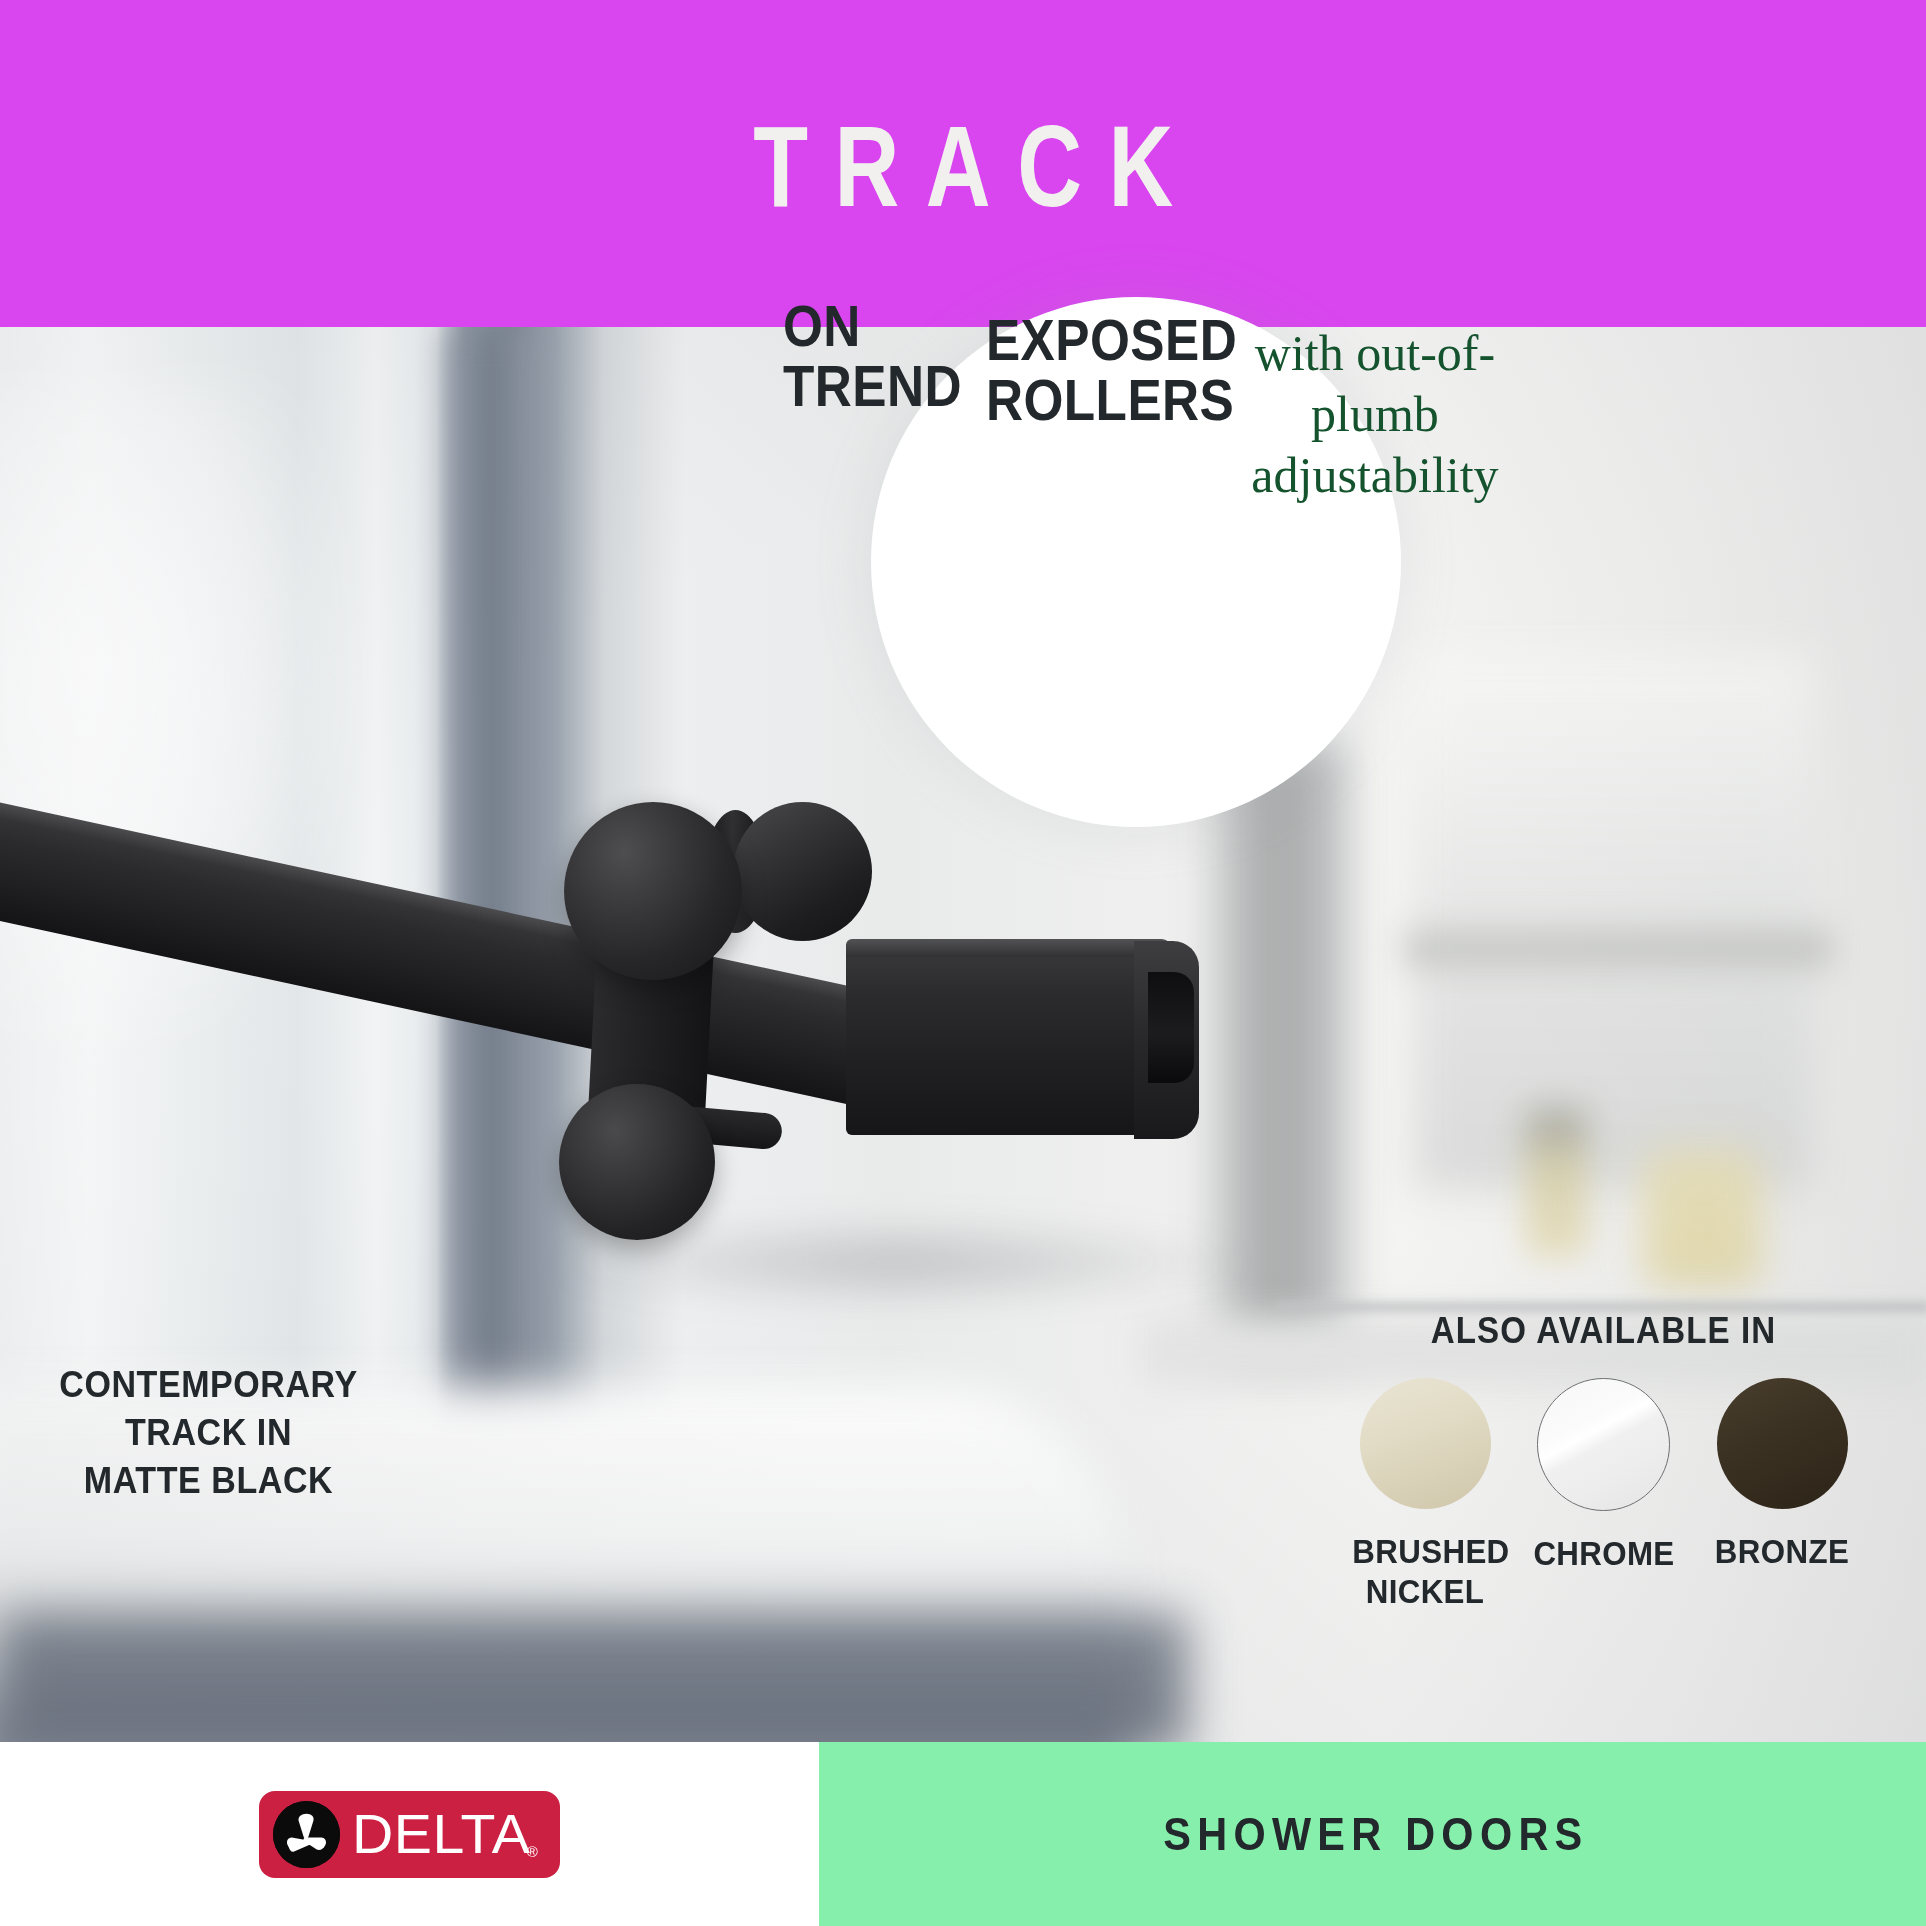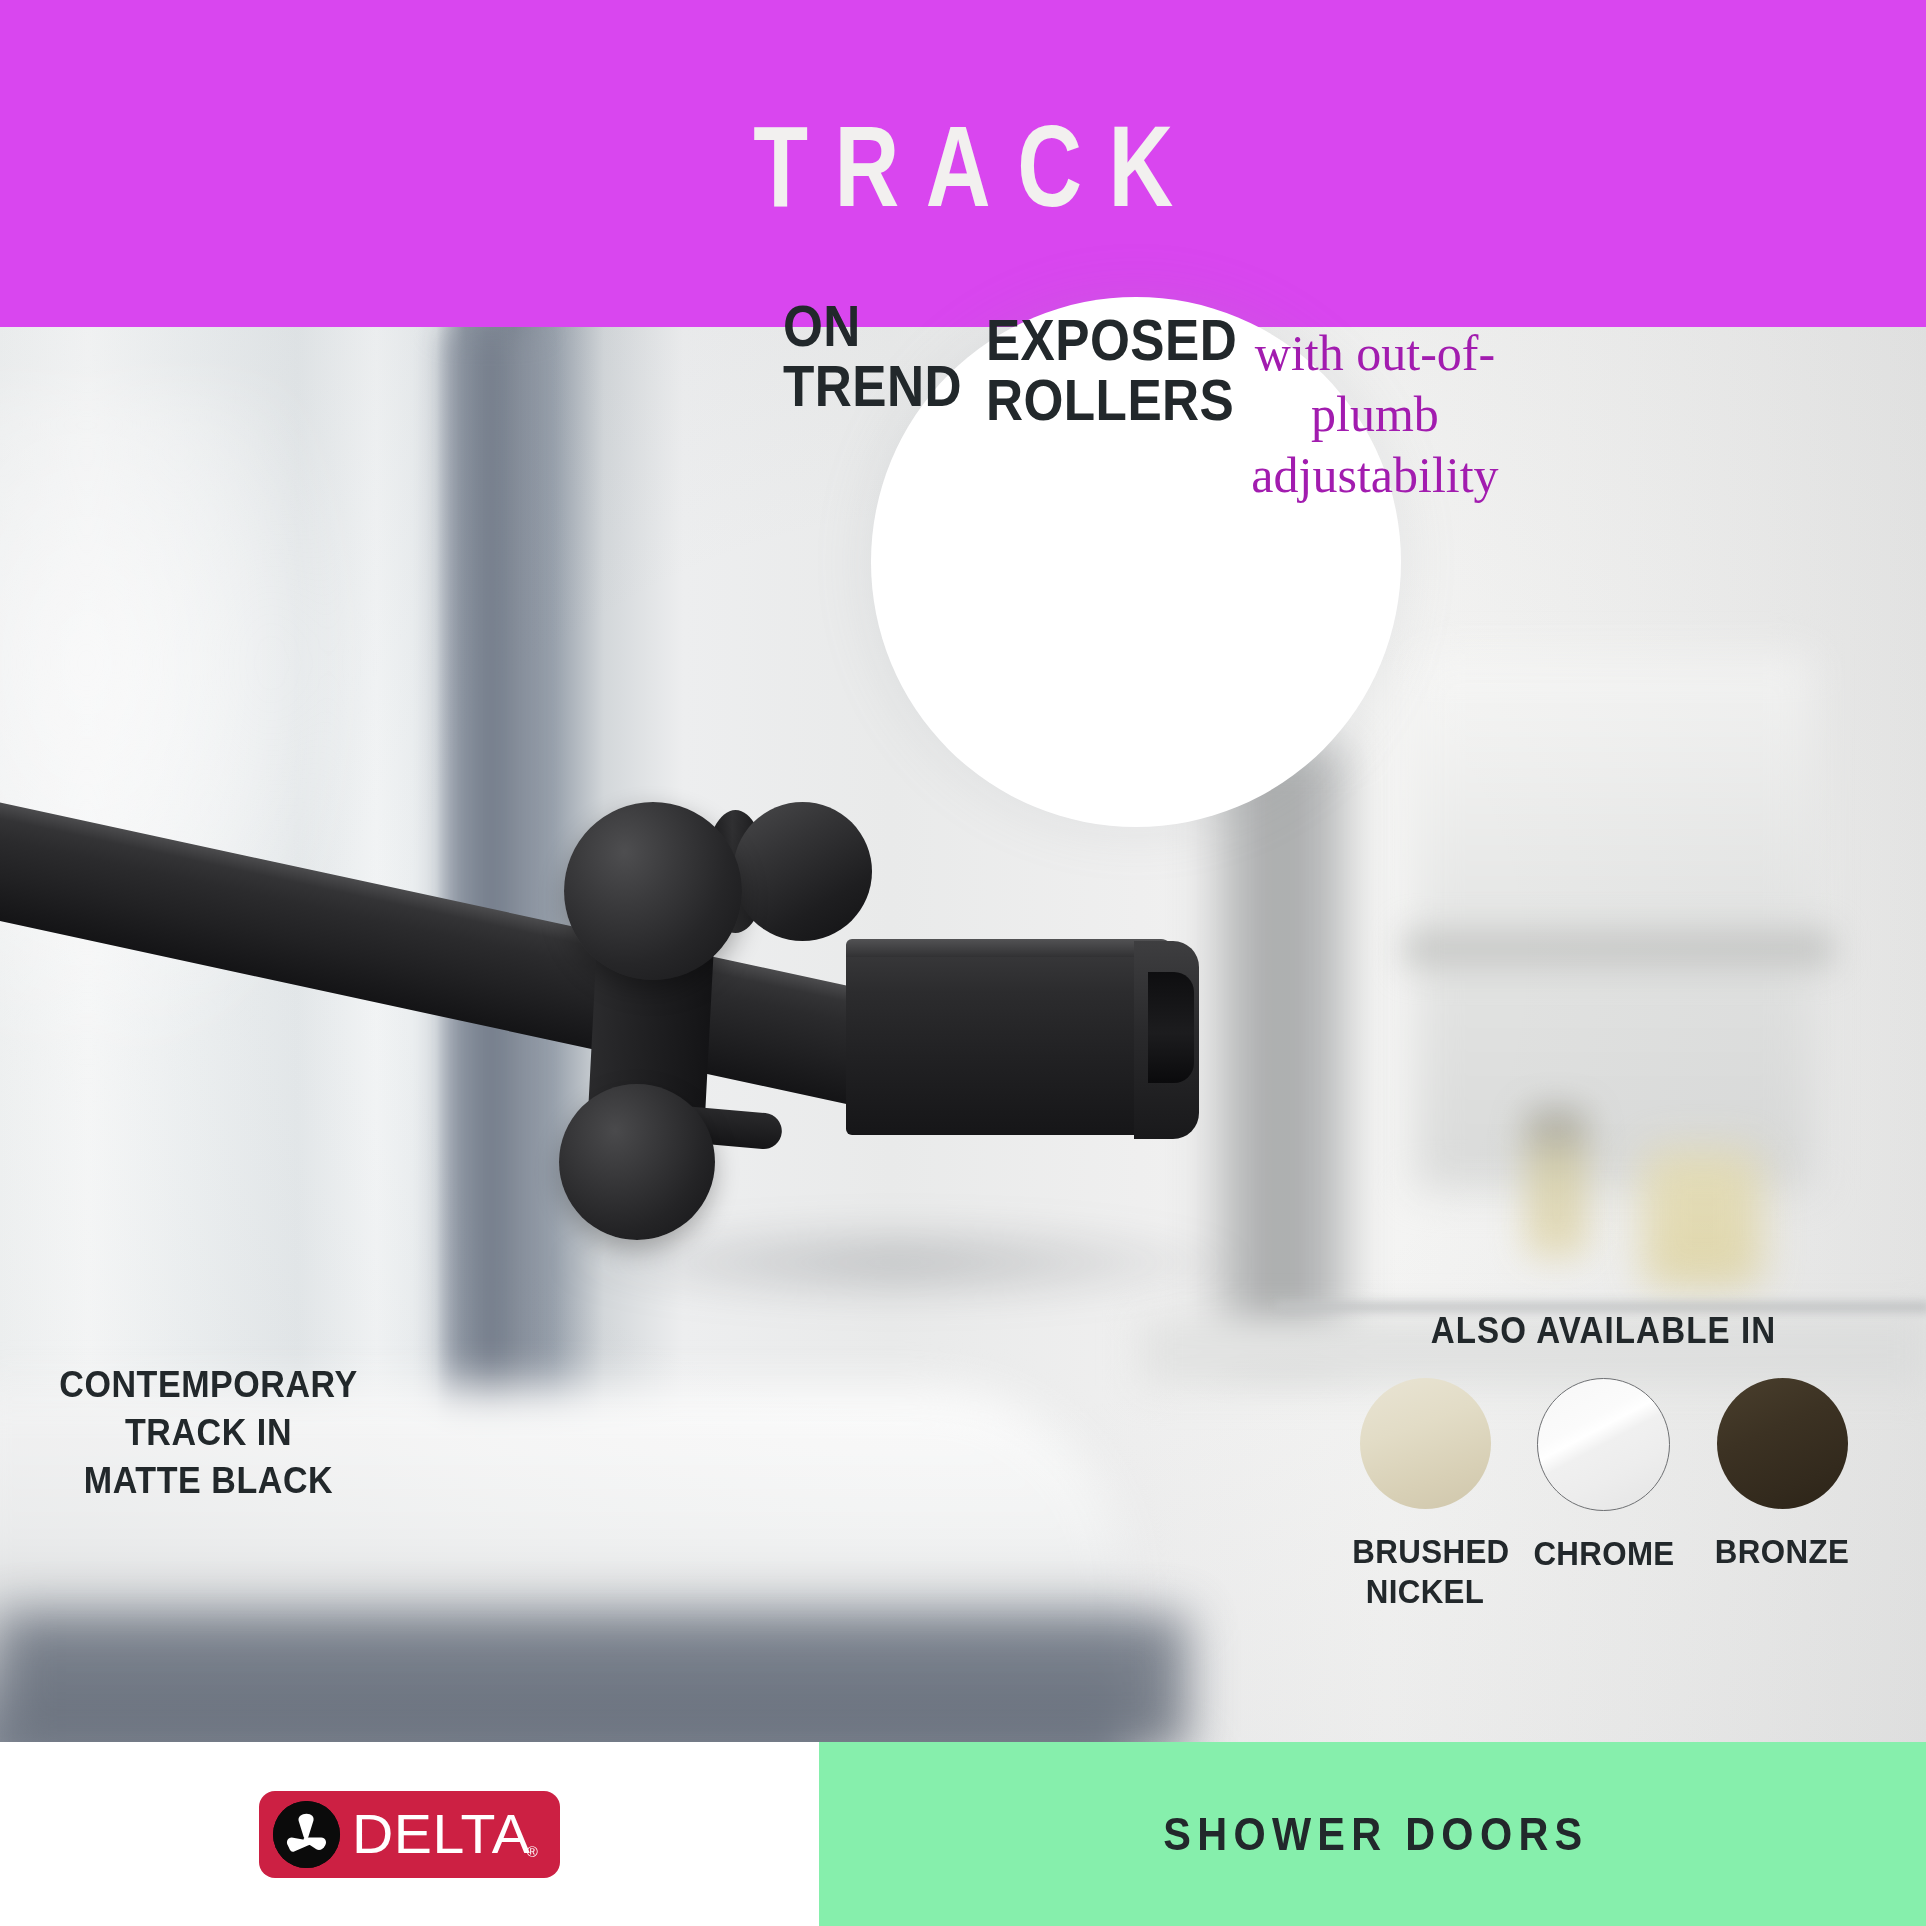--- a/index.html
+++ b/index.html
@@ -185,21 +185,21 @@
     color:#22282B;font-weight:bold;
     font-family:"Liberation Sans",sans-serif;
     letter-spacing:0.5px;line-height:1.05;
     transform:scaleX(.90);
   }
   .callout-line1{font-size:57px;}
   .callout-line2{font-size:57px;margin-top:14px;}
   .callout-sub{
     margin-top:26px;text-align:center;
     font-family:"Liberation Serif",serif;
-    font-size:50px;color:#a21caf;line-height:1.22;
+    font-size:50px;color:#14532d;line-height:1.22;
   }
   .callout-dash{
     margin-top:40px;width:87px;height:9px;background:#C62037;
   }
 
   
   .left-caption{
     position:absolute;left:45px;top:1361px;width:327px;
     text-align:center;color:#22282B;font-weight:bold;
     font-family:"Liberation Sans",sans-serif;

